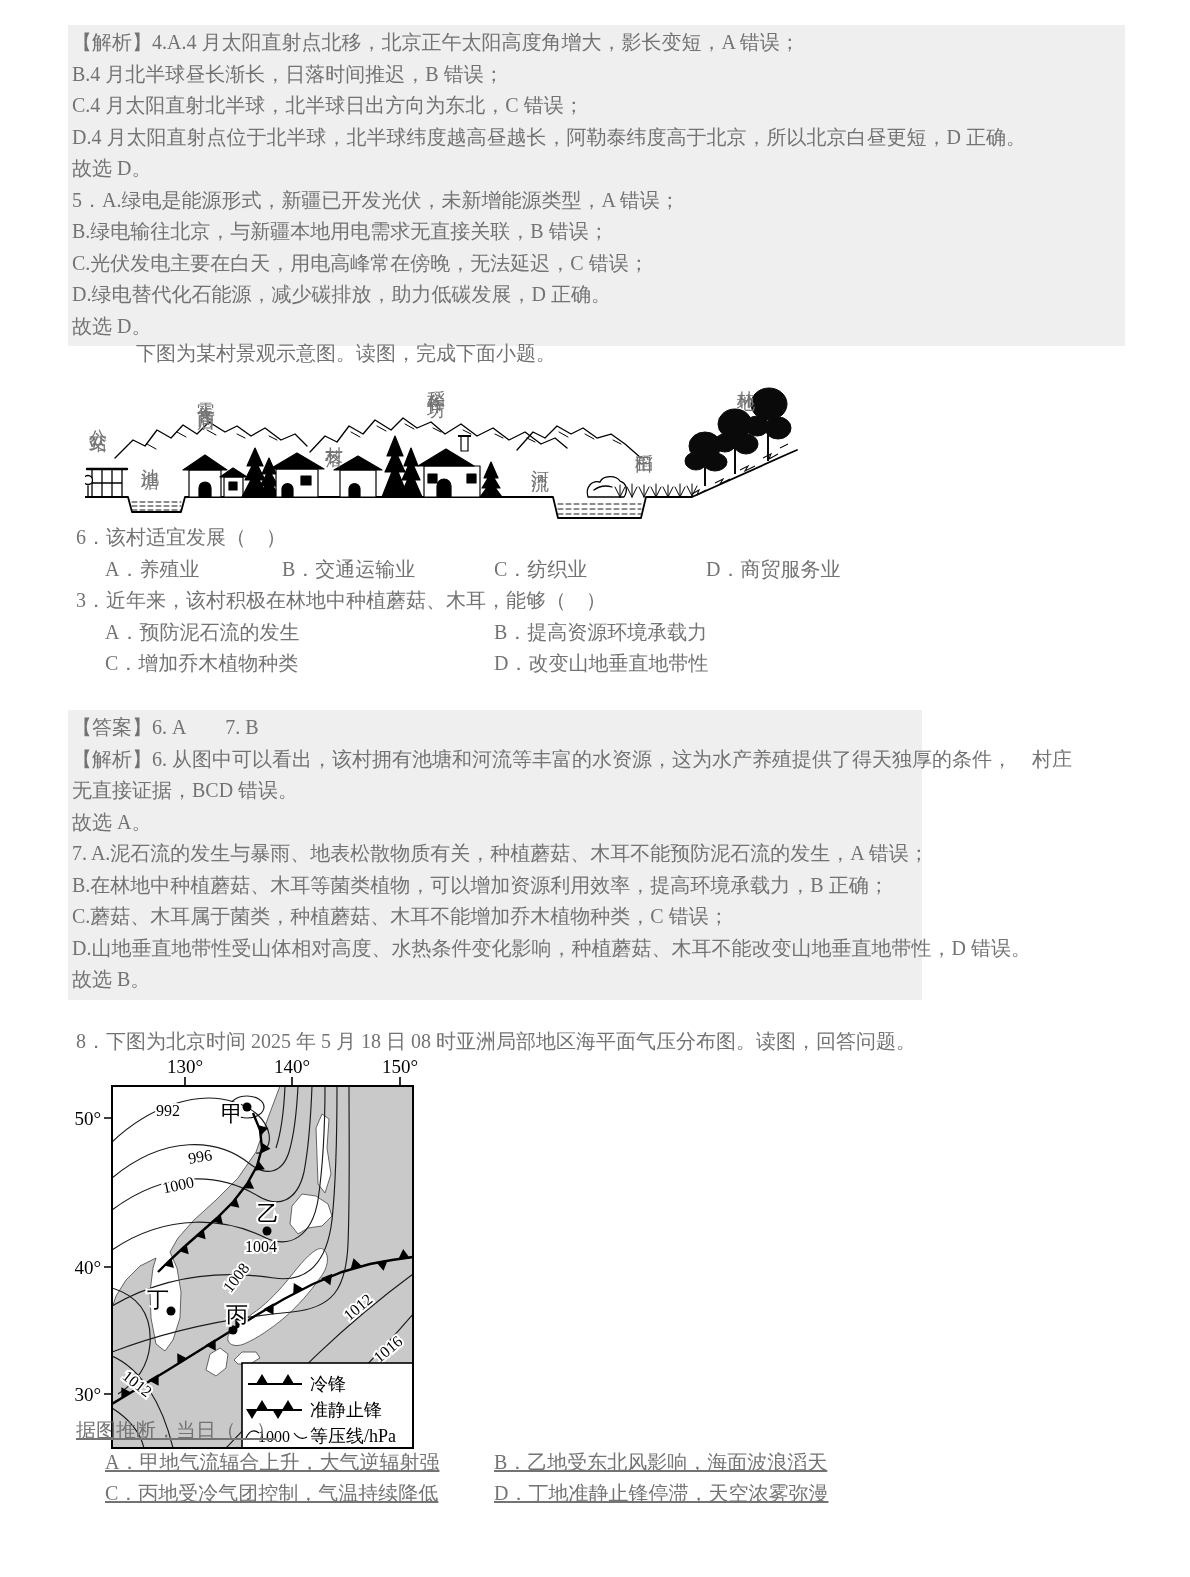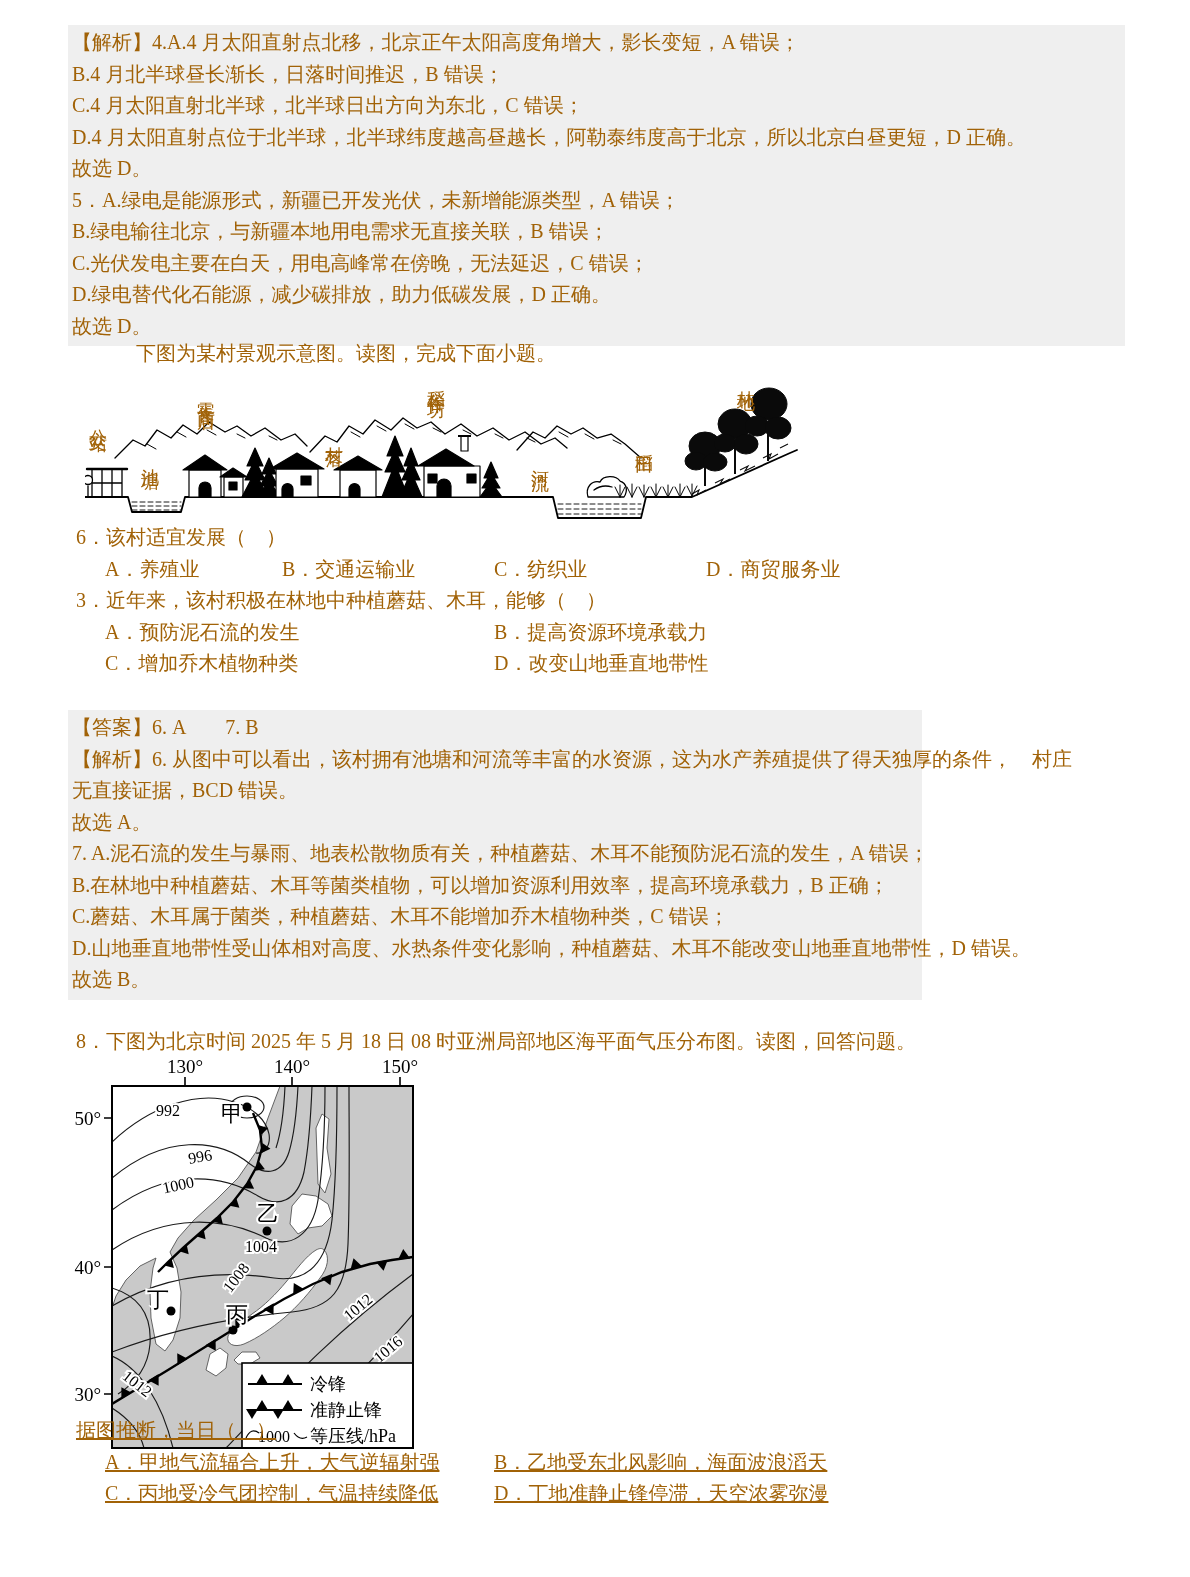--- a/index.html
+++ b/index.html
@@ -1,17 +1,17 @@
 <!DOCTYPE html>
 <html><head>
 <meta charset="utf-8">
 <style>
   html,body{margin:0;padding:0;background:#fff;}
   .page{position:relative;width:1190px;height:1577px;background:#fff;overflow:hidden;
-        font-family:"Liberation Serif","DejaVu Serif",serif;color:#a16207;}
+        font-family:"Liberation Serif","DejaVu Serif",serif;color:#737373;}
   .abs{position:absolute;}
   .hl{background:#efefef;}
   .ln{font-size:20px;line-height:31.5px;white-space:nowrap;padding-left:4px;}
   .blockA{left:68px;top:25px;width:1057px;padding:2px 0 4px 0;}
   .blockB{left:68px;top:710px;width:854px;padding:2px 0 4px 0;}
   .caption{left:132px;top:338px;}
   .q67{left:72px;top:522px;width:1056px;}
   .q8line{left:72px;top:1026px;width:1080px;}
   .qmap{left:72px;top:1415px;width:1056px;text-decoration:underline;}
   .optrow4{display:grid;grid-template-columns:177px 212px 212px auto;padding-left:33px;}

